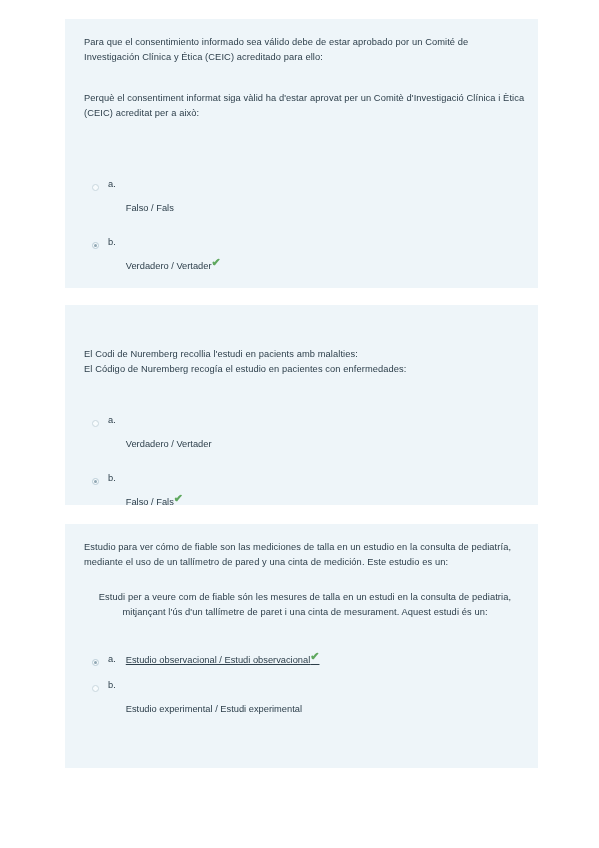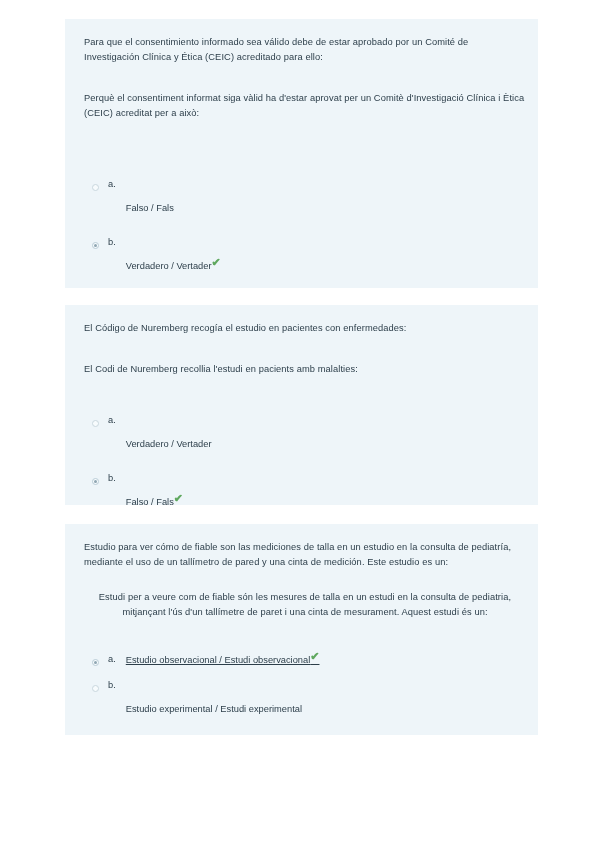--- a/index.html
+++ b/index.html
@@ -24,21 +24,21 @@
   .question-block {
     position: absolute;
     left: 65px;
     width: 473px;
     background: #eef5f9;
     box-sizing: border-box;
     padding: 16px 12px 2px 12px;
   }
   #block-1 { top: 19px;  height: 269px; }
   #block-2 { top: 305px; height: 200px; }
-  #block-3 { top: 524px; height: 211px; }
+  #block-3 { top: 524px; height: 244px; }
 
   .qtext {
     font-size: 9.3px;
     line-height: 1.62;
     color: #2c3e4a;
     letter-spacing: 0.01em;
     margin: 0;
     padding: 0 0 0 7px;
     max-width: 448px;
   }
@@ -138,22 +138,22 @@
       </li>
       <li class="option-row">
         <span class="radio checked"></span>
         <span class="opt-letter">b.</span>
         <span class="opt-label"><span>Verdadero / Vertader</span><span class="check-mark">✔</span></span>
       </li>
     </ul>
   </section>
 
   <section class="question-block" id="block-2">
+    <p class="qtext secondary">El Codi de Nuremberg recollia l'estudi en pacients amb malalties:</p>
     <p class="qtext">El Código de Nuremberg recogía el estudio en pacientes con enfermedades:</p>
-    <p class="qtext secondary">El Codi de Nuremberg recollia l'estudi en pacients amb malalties:</p>
     <ul class="options">
       <li class="option-row">
         <span class="radio"></span>
         <span class="opt-letter">a.</span>
         <span class="opt-label">Verdadero / Vertader</span>
       </li>
       <li class="option-row">
         <span class="radio checked"></span>
         <span class="opt-letter">b.</span>
         <span class="opt-label"><span>Falso / Fals</span><span class="check-mark">✔</span></span>

